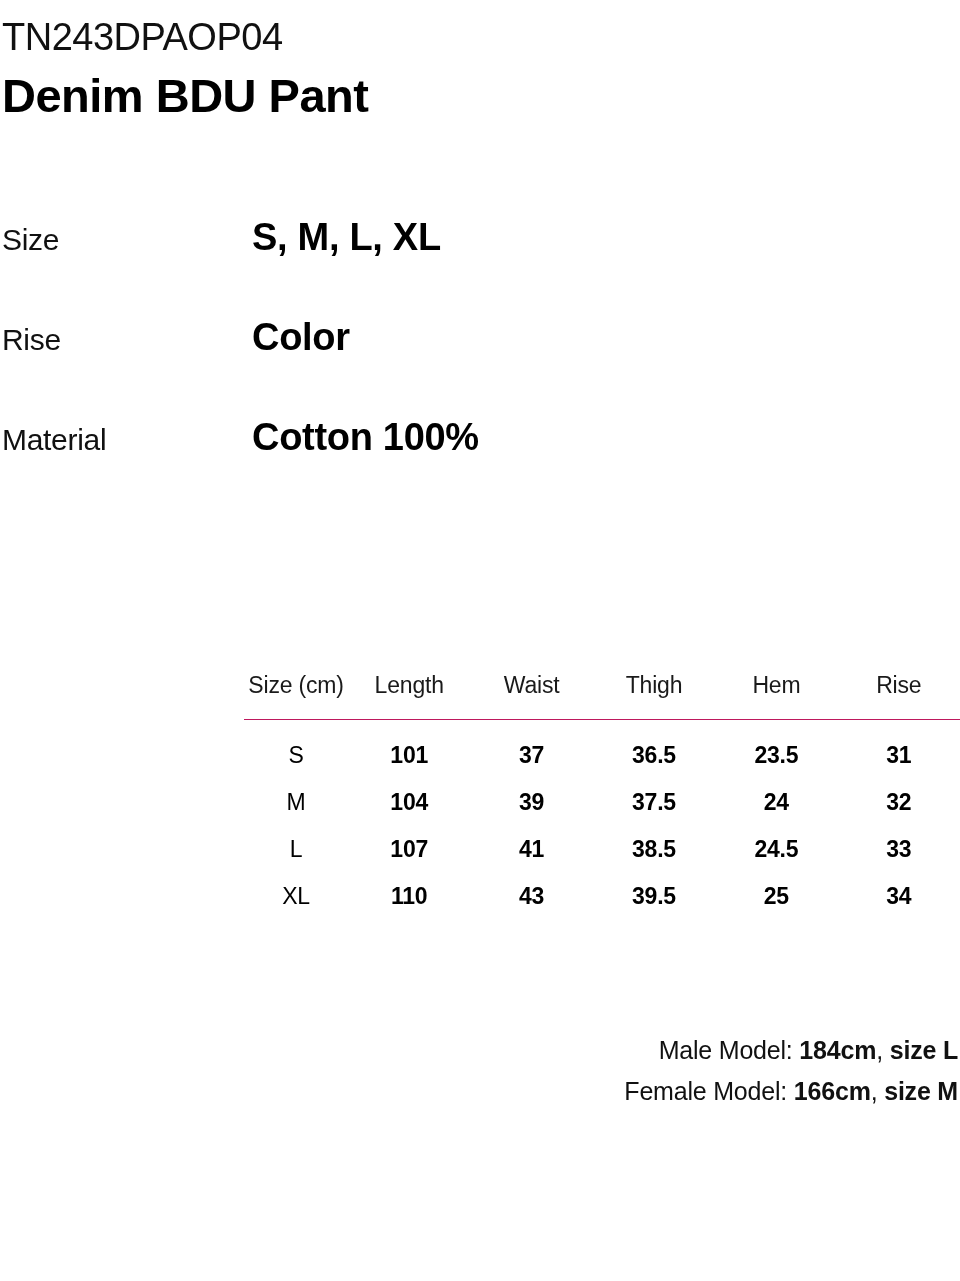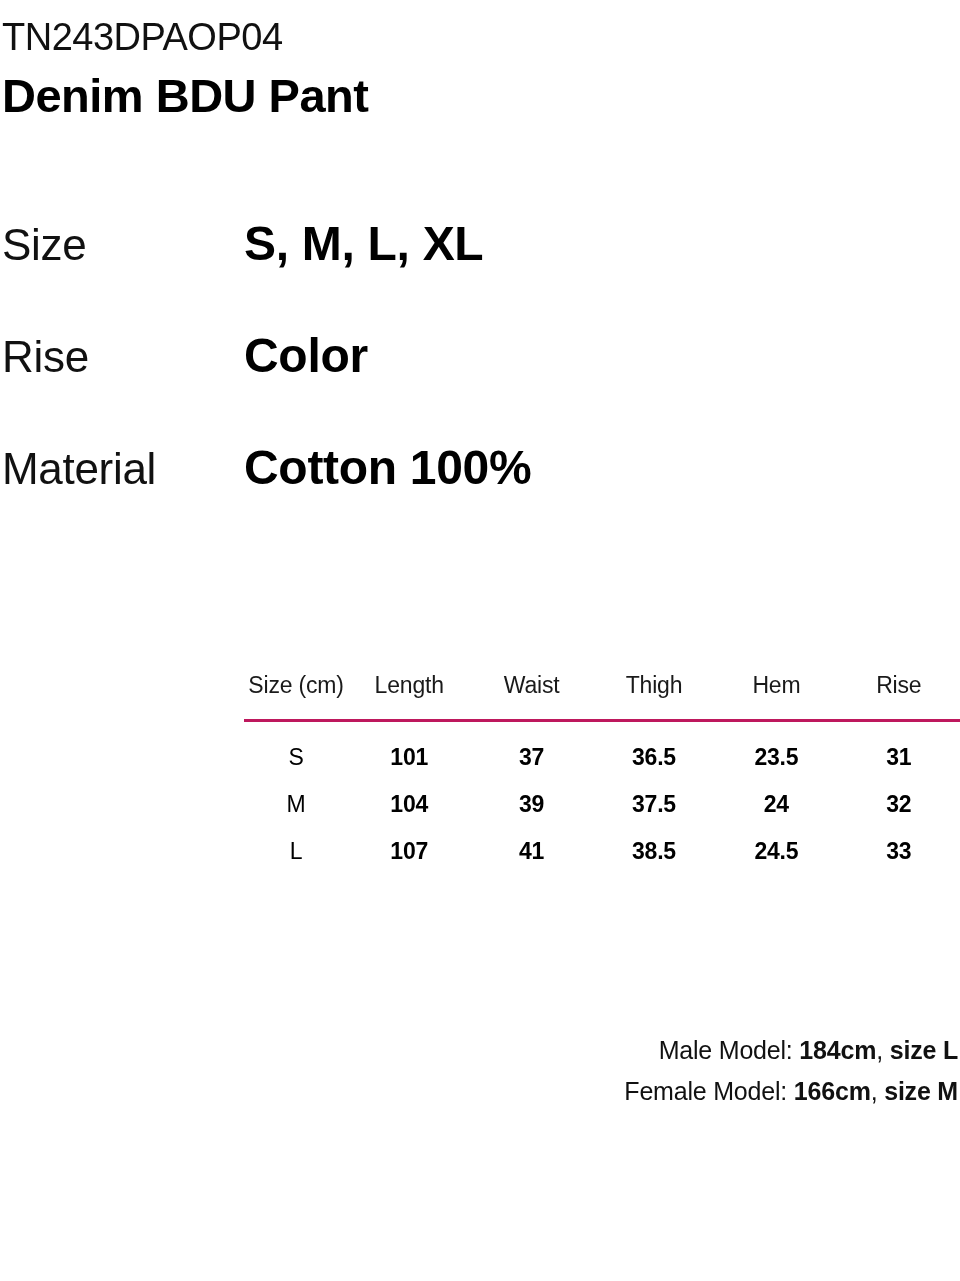--- a/index.html
+++ b/index.html
@@ -49,32 +49,33 @@
   .specs {
     margin-top: 92px;
   }
   .spec-row {
     display: flex;
     align-items: baseline;
     margin-bottom: 57px;
   }
   .spec-label {
     width: 244px;
-    font-size: 44px;
+    font-size: 30px;
     font-weight: 400;
     color: #111111;
     letter-spacing: -0.3px;
     padding-left: 2px;
     box-sizing: border-box;
   }
   .spec-value {
-    font-size: 48px;
+    font-size: 38px;
     font-weight: 700;
     color: #000000;
     letter-spacing: -0.3px;
+    margin-left: 8px;
   }
 
   
   .size-table-wrap {
     position: absolute;
     left: 244px;
     right: 0;
     top: 672px;
   }
   table.size-table {
@@ -82,21 +83,21 @@
     border-collapse: collapse;
     table-layout: fixed;
   }
   table.size-table th {
     font-size: 23px;
     font-weight: 400;
     color: #1a1a1a;
     padding: 0 0 20px 0;
     text-align: center;
     letter-spacing: -0.2px;
-    border-bottom: 3px solid #be185d;
+    border-bottom: 1px solid #be185d;
   }
   table.size-table th.col-size {
     width: 104px;
   }
   table.size-table td {
     font-size: 23px;
     font-weight: 700;
     color: #000000;
     text-align: center;
     padding: 10px 0 10px 0;
@@ -188,20 +189,28 @@
           <td>32</td>
         </tr>
         <tr>
           <td class="cell-size">L</td>
           <td>107</td>
           <td>41</td>
           <td>38.5</td>
           <td>24.5</td>
           <td>33</td>
         </tr>
+        <tr>
+          <td class="cell-size">XL</td>
+          <td>110</td>
+          <td>43</td>
+          <td>39.5</td>
+          <td>25</td>
+          <td>34</td>
+        </tr>
       </tbody>
     </table>
   </div>
 
   <div class="model-notes">
     <div class="model-note">
       <span>Male Model: </span><b>184cm</b><span>, </span><b>size L</b>
     </div>
     <div class="model-note">
       <span>Female Model: </span><b>166cm</b><span>, </span><b>size M</b>

